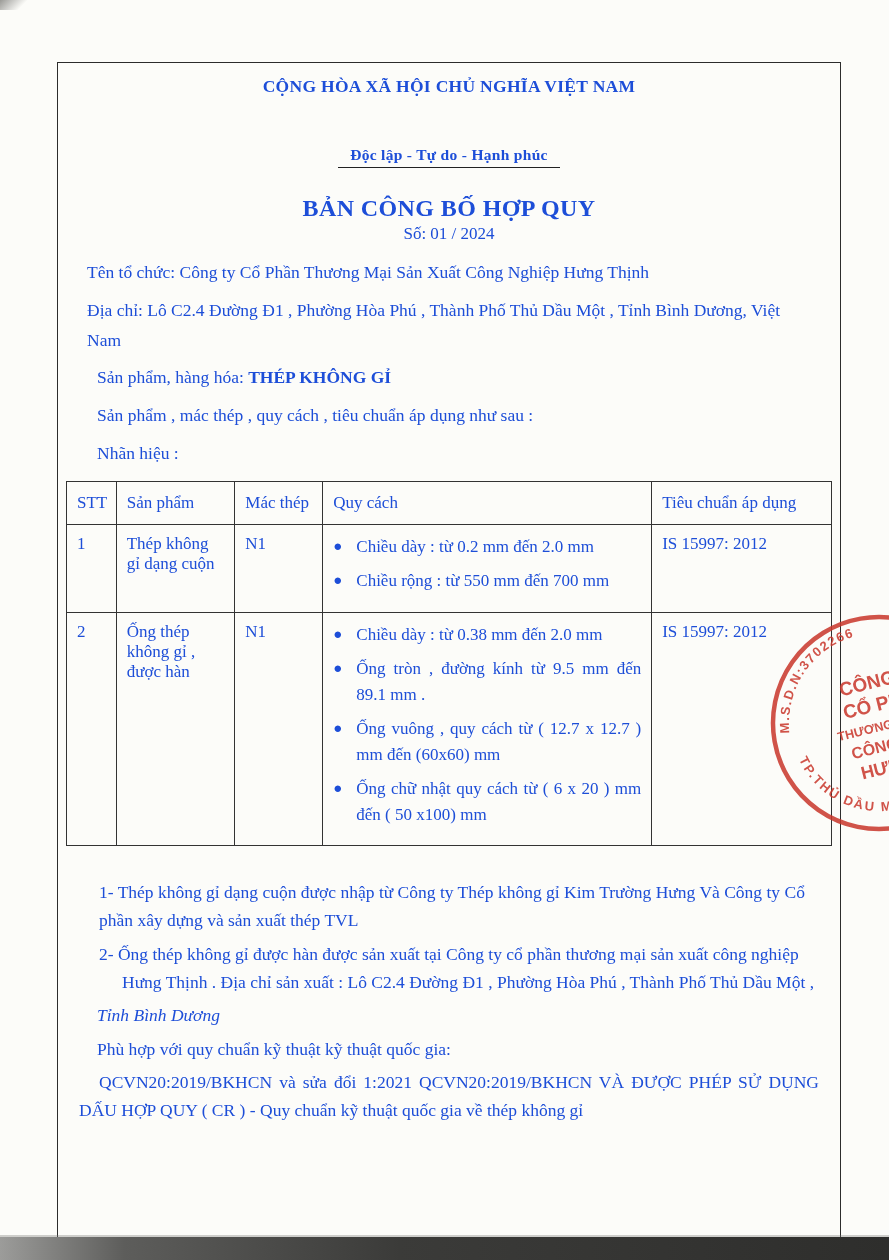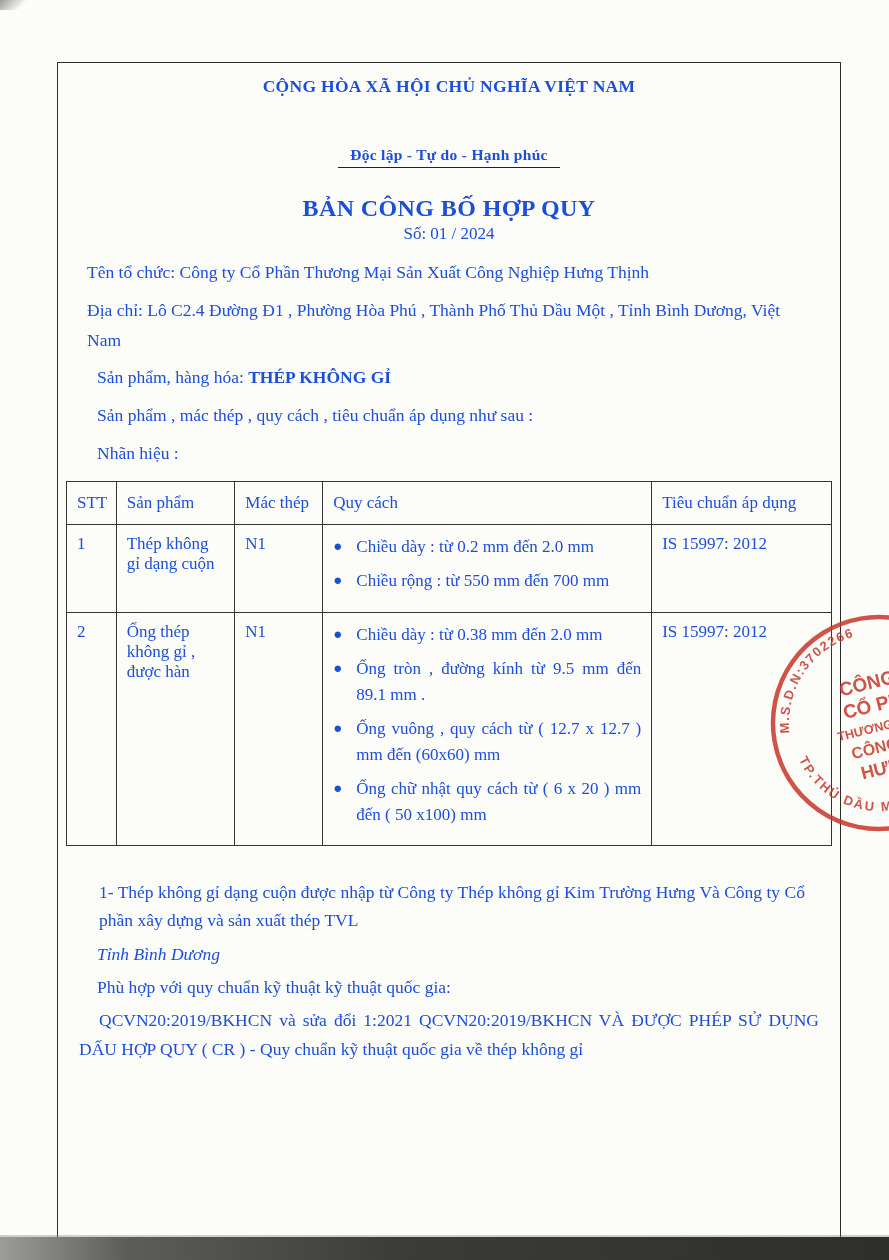--- a/index.html
+++ b/index.html
@@ -149,20 +149,21 @@
                 <span class="spec-text">Ống chữ nhật quy cách từ ( 6 x 20 ) mm đến ( 50 x100) mm</span>
               </div>
           </td>
           <td>IS 15997: 2012</td>
         </tr>
       </tbody>
     </table>
 
     <div class="text-block notes">
       <p class="note1">1-  Thép không gỉ dạng cuộn được nhập từ Công ty Thép không gỉ Kim Trường Hưng Và Công ty Cổ phần xây dựng và sản xuất thép TVL</p>
+      <p class="note2">2-  Ống thép không gỉ được hàn được sản xuất tại Công ty cổ phần thương mại sản xuất công nghiệp Hưng Thịnh . Địa chỉ sản xuất : Lô C2.4 Đường Đ1 , Phường Hòa Phú , Thành Phố Thủ Dầu Một ,</p>
       <p class="province">Tỉnh Bình Dương</p>
       <p class="conform">Phù hợp với quy chuẩn kỹ thuật kỹ thuật quốc gia:</p>
       <p class="final">QCVN20:2019/BKHCN và sửa đổi 1:2021 QCVN20:2019/BKHCN VÀ ĐƯỢC PHÉP SỬ DỤNG DẤU HỢP QUY ( CR ) -  Quy chuẩn kỹ thuật quốc gia về thép không gỉ</p>
     </div>
 
   </div>
 
   <svg class="stamp" viewBox="0 0 226 226" fill="none" xmlns="http://www.w3.org/2000/svg">
     <circle cx="113" cy="113" r="106" stroke="#c9362b" stroke-width="4.5"></circle>
     <path id="arcTop" d="M 23,113 A 90,90 0 0 1 113,23" fill="none"></path>

